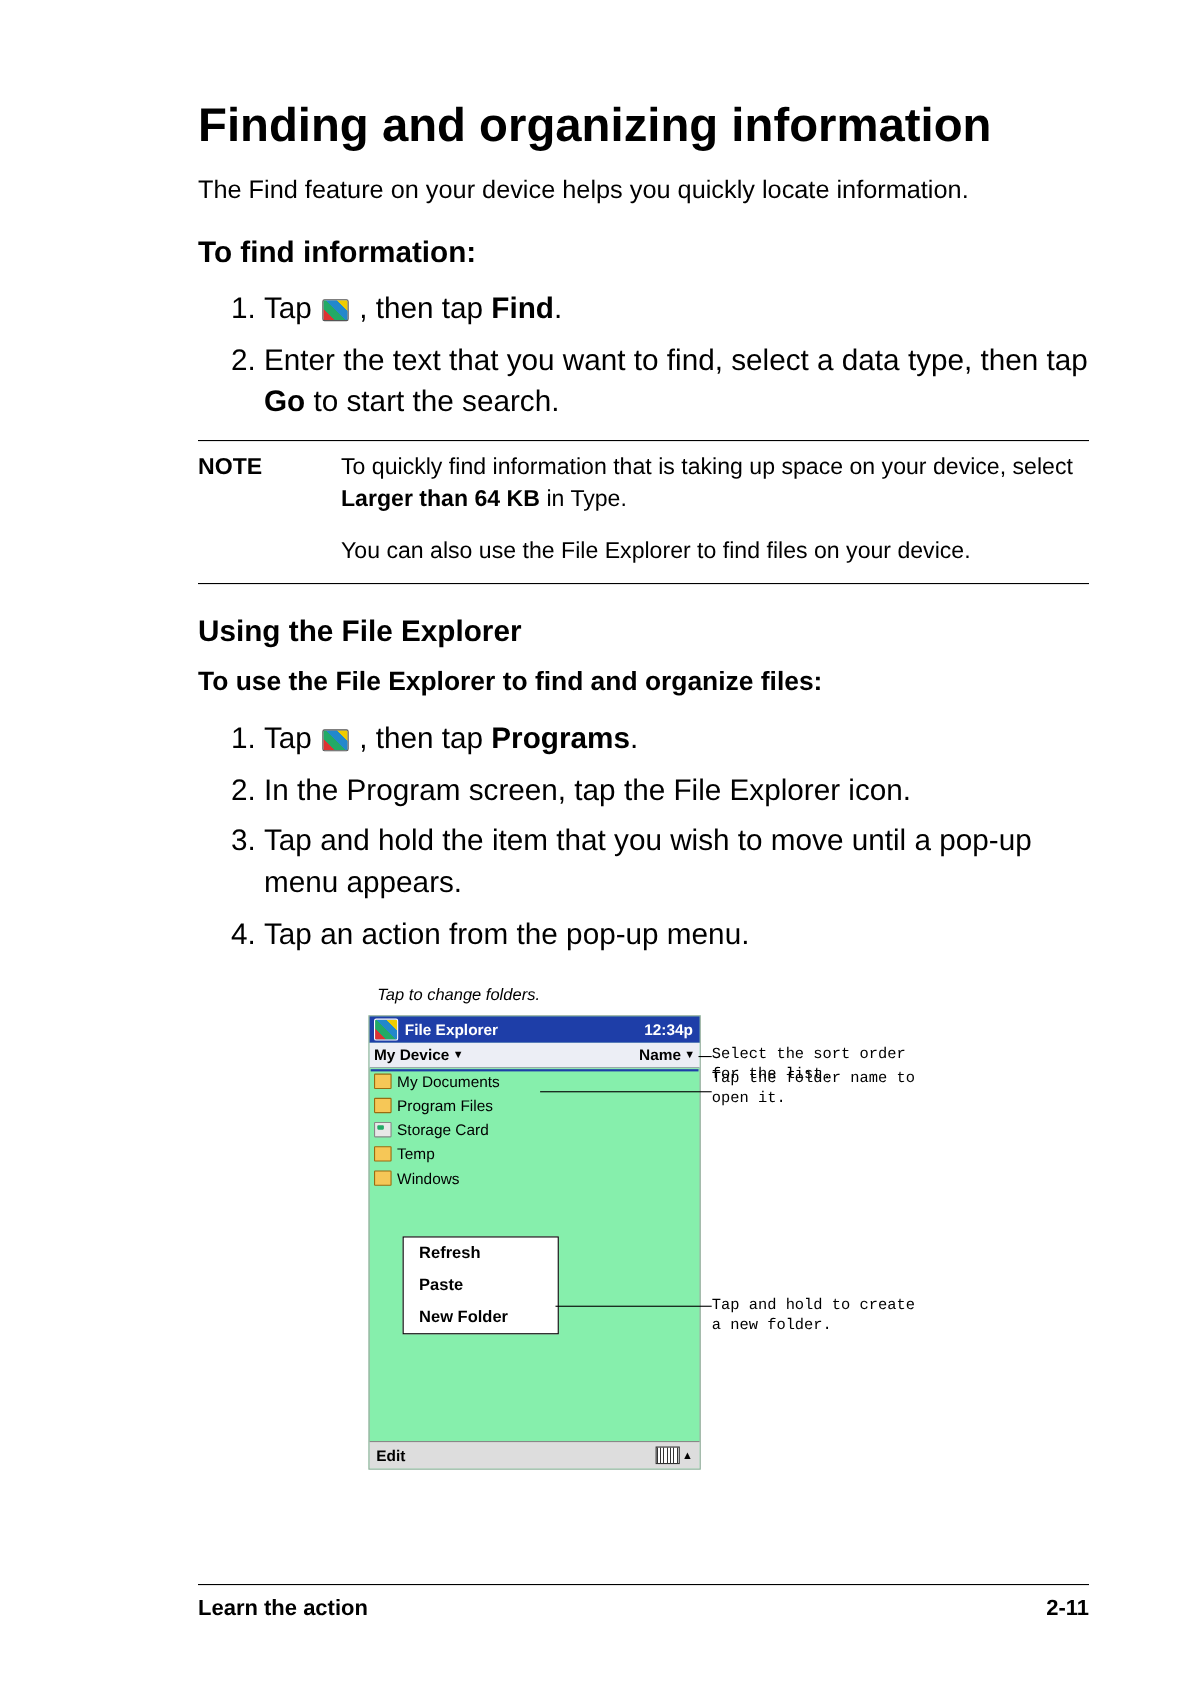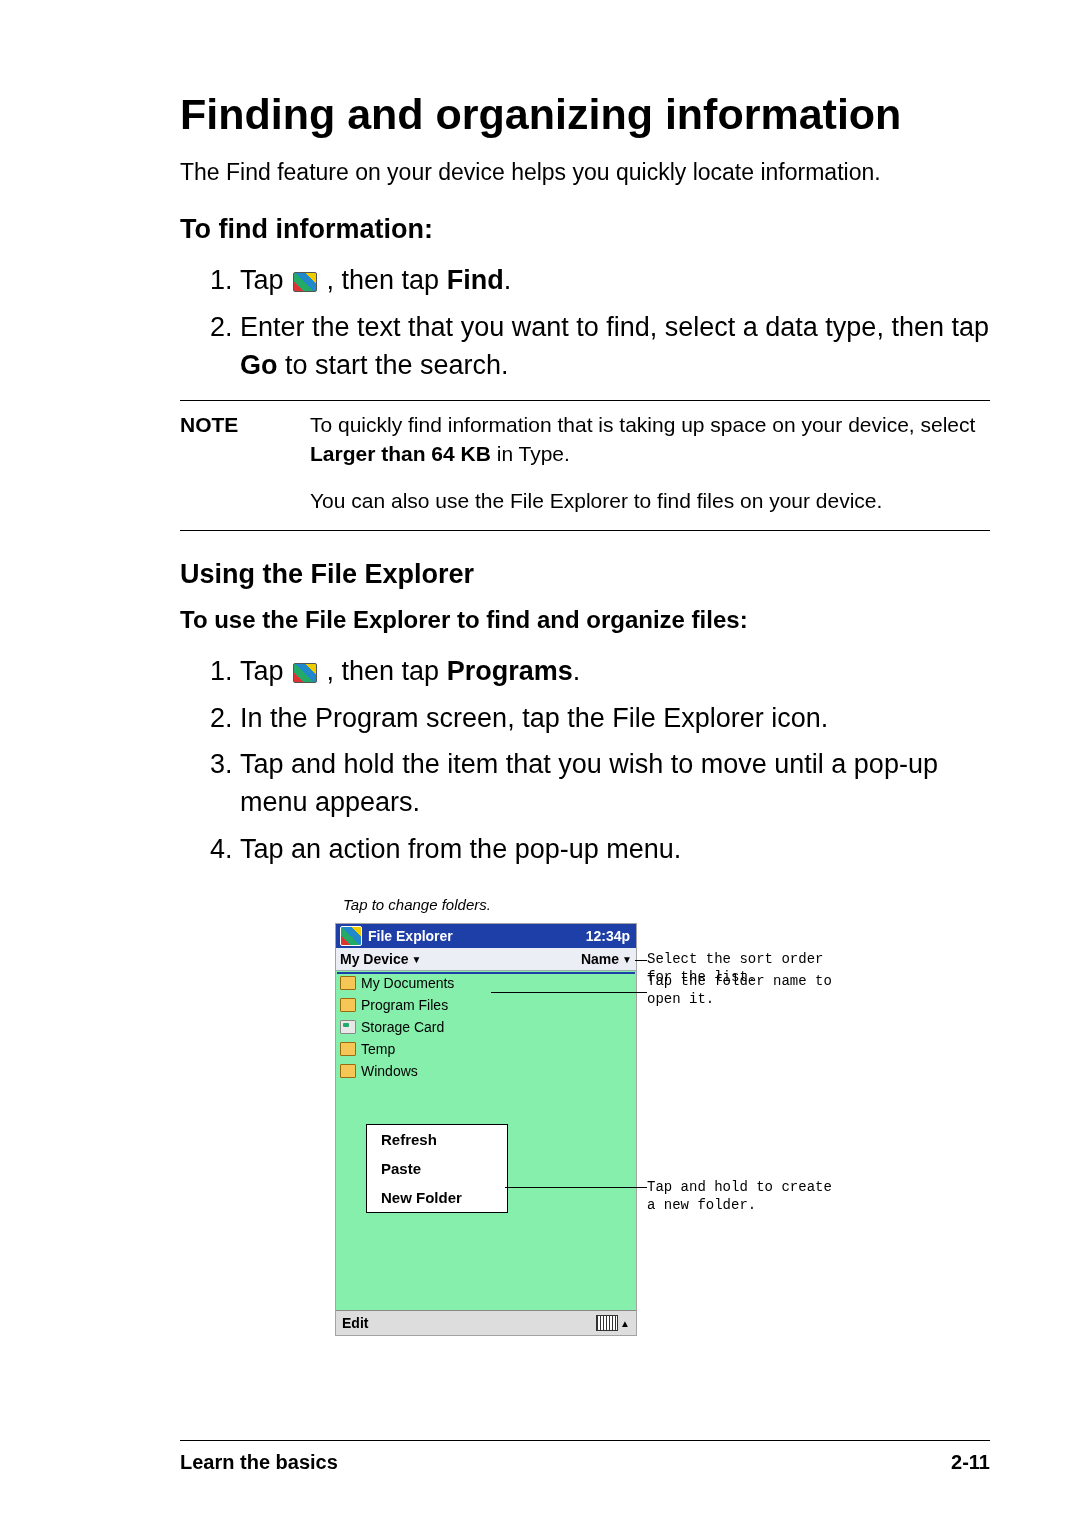--- a/index.html
+++ b/index.html
@@ -190,17 +190,17 @@
 
       <div class="callouts">
         <div class="callout" style="top:28px;">Select the sort order for the list.</div>
         <div class="callout" style="top:50px;">Tap the folder name to open it.</div>
         <div class="callout" style="top:256px;">Tap and hold to create a new folder.</div>
       </div>
     </div>
   </div>
 
   <div class="footer">
-    <span>Learn the basics</span>
+    <span>Learn the action</span>
     <span>2-11</span>
   </div>
 
 </div>
 
 </body></html>

